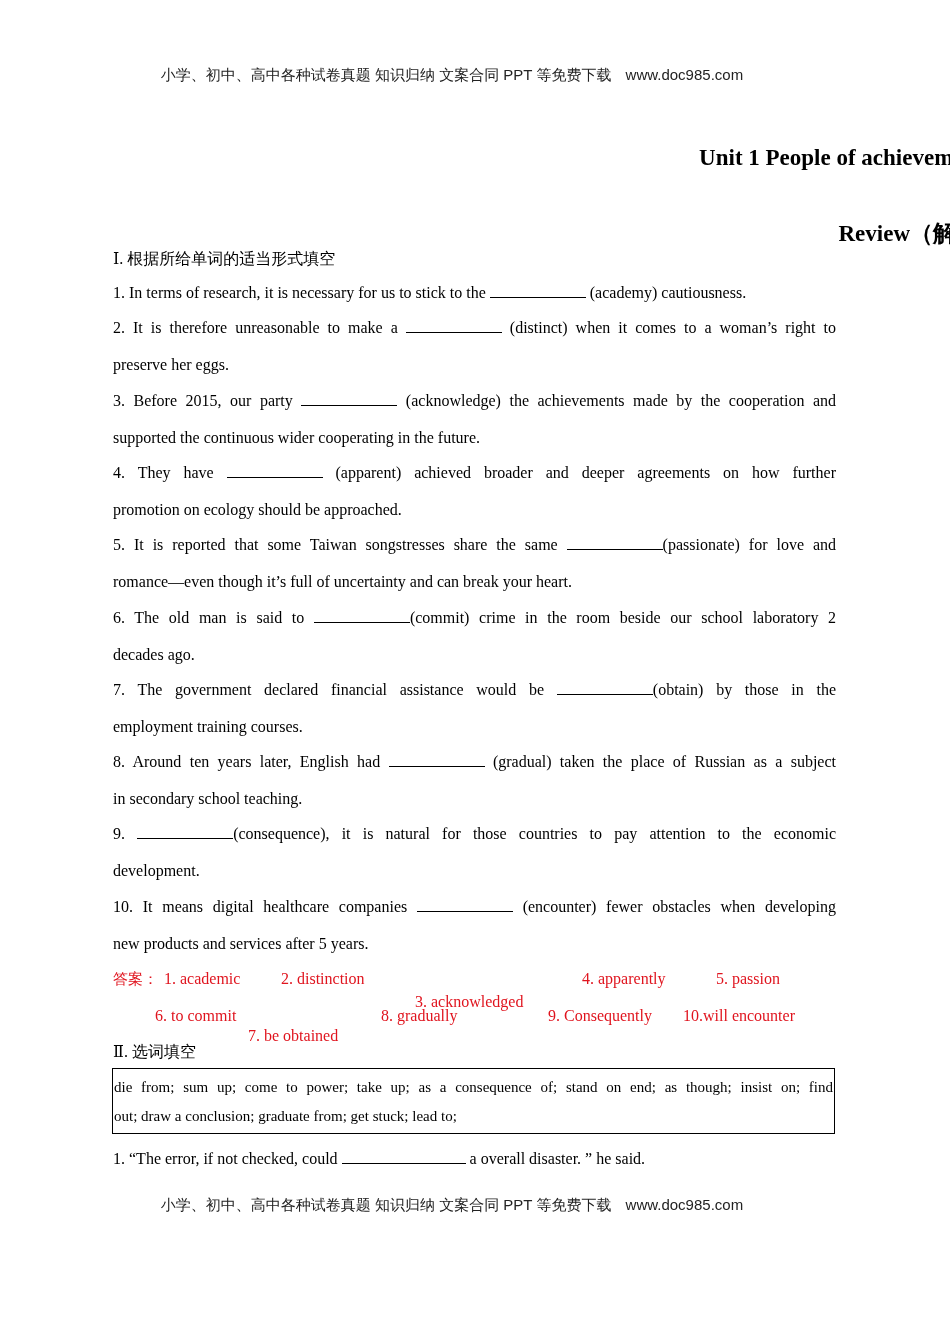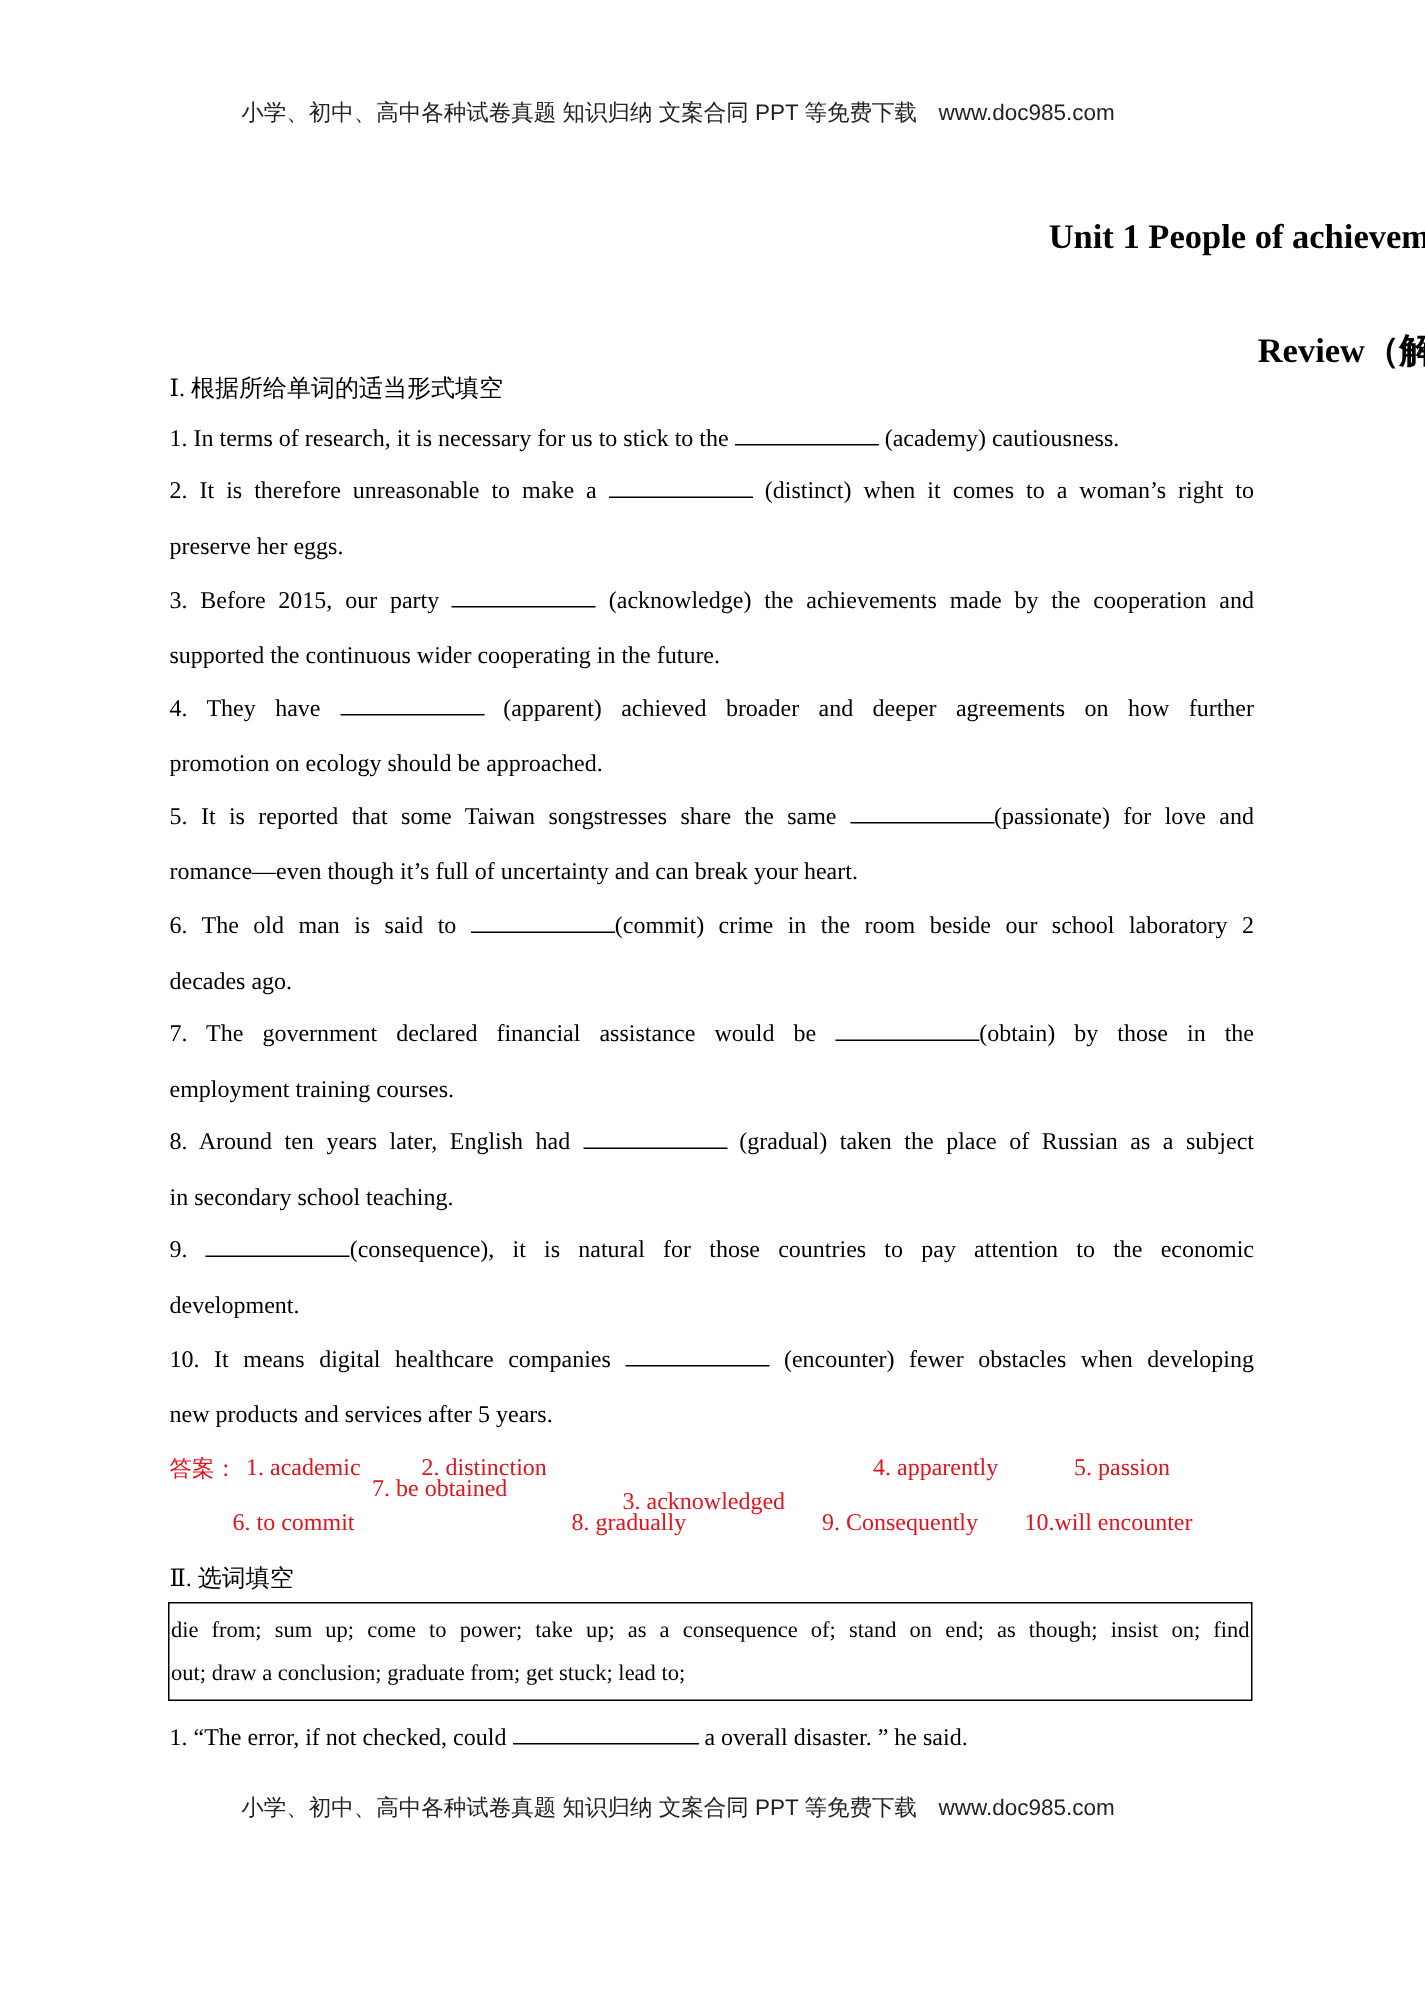--- a/index.html
+++ b/index.html
@@ -85,21 +85,21 @@
 </div>
 
 <div>
   <span class="ans" style="left:113px; top:970px; font-family:'DejaVu Sans',sans-serif; font-size:15px;">答案：</span>
   <span class="ans" style="left:164px; top:970px;">1. academic</span>
   <span class="ans" style="left:281px; top:970px;">2. distinction</span>
   <span class="ans" style="left:415px; top:970px;margin-top:23px;">3. acknowledged</span>
   <span class="ans" style="left:582px; top:970px;">4. apparently</span>
   <span class="ans" style="left:716px; top:970px;">5. passion</span>
   <span class="ans" style="left:155px; top:1007px;">6. to commit</span>
-  <span class="ans" style="left:248px; top:984px;font-family:Liberation Serif, serif;">7. be obtained</span>
+  <span class="ans" style="left:248px; top:1027px;font-family:Liberation Serif, serif;">7. be obtained</span>
   <span class="ans" style="left:381px; top:1007px;">8. gradually</span>
   <span class="ans" style="left:548px; top:1007px;">9. Consequently</span>
   <span class="ans" style="left:683px; top:1007px;">10.will encounter</span>
 </div>
 
 <div class="sec-head" style="top:1042px;">Ⅱ. 选词填空</div>
 
 <div class="wordbox">
   <span class="line justify">die from; sum up;  come to power;  take up;  as a consequence of;  stand on end;  as though; insist on;  find</span>
   <span class="line" style="margin-top:-8px;">out;  draw a conclusion; graduate from;  get stuck;  lead to;</span>

